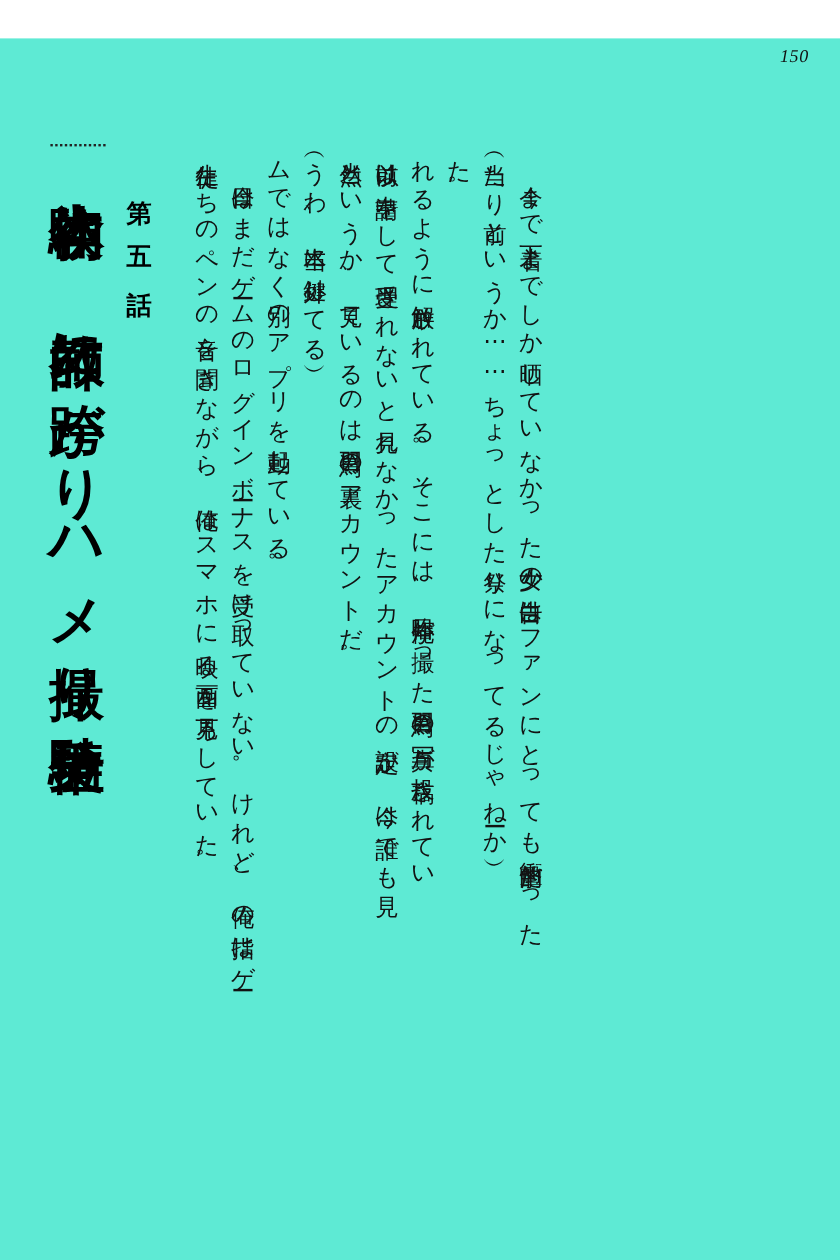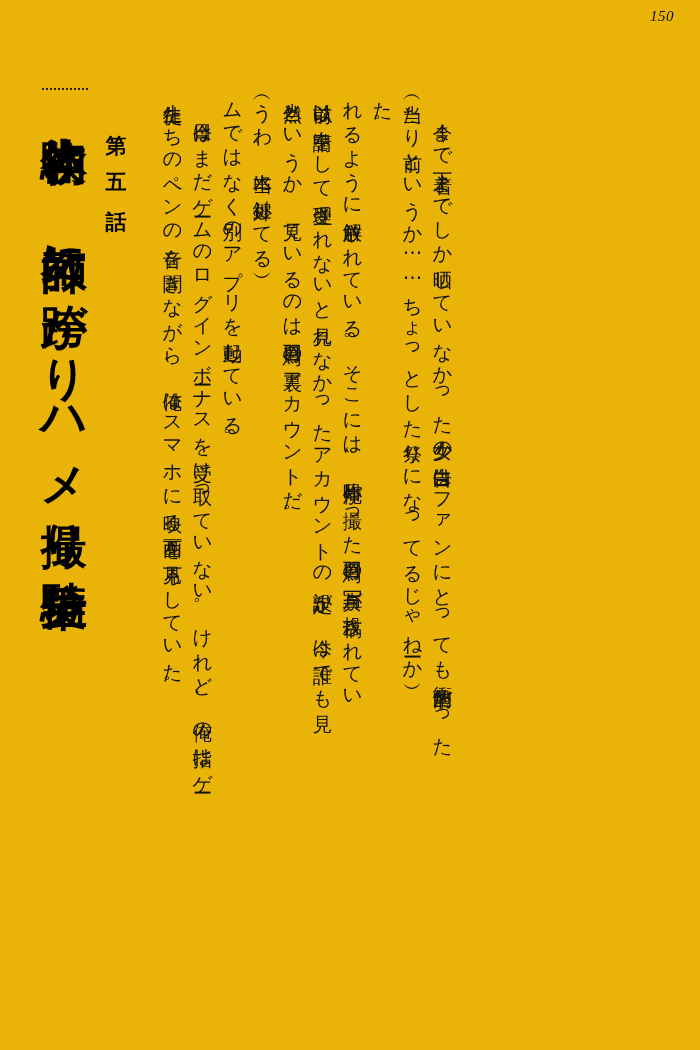--- a/index.html
+++ b/index.html
@@ -11,21 +11,22 @@
     width: 700px;
     height: 1050px;
     font-family: "Liberation Serif", "DejaVu Serif", serif;
     color: #1a1a1a;
     position: relative;
     overflow: hidden;
   }
   .page {
     position: absolute;
     inset: 0;
-    background: #eab308;
+    background: #5eead4;
+    margin-top: 32px;
   }
   
   .page-number {
     position: absolute;
     top: 8px;
     right: 26px;
     font-size: 15px;
     font-style: italic;
     font-family: "Liberation Serif", "DejaVu Serif", serif;
     letter-spacing: 0.5px;

